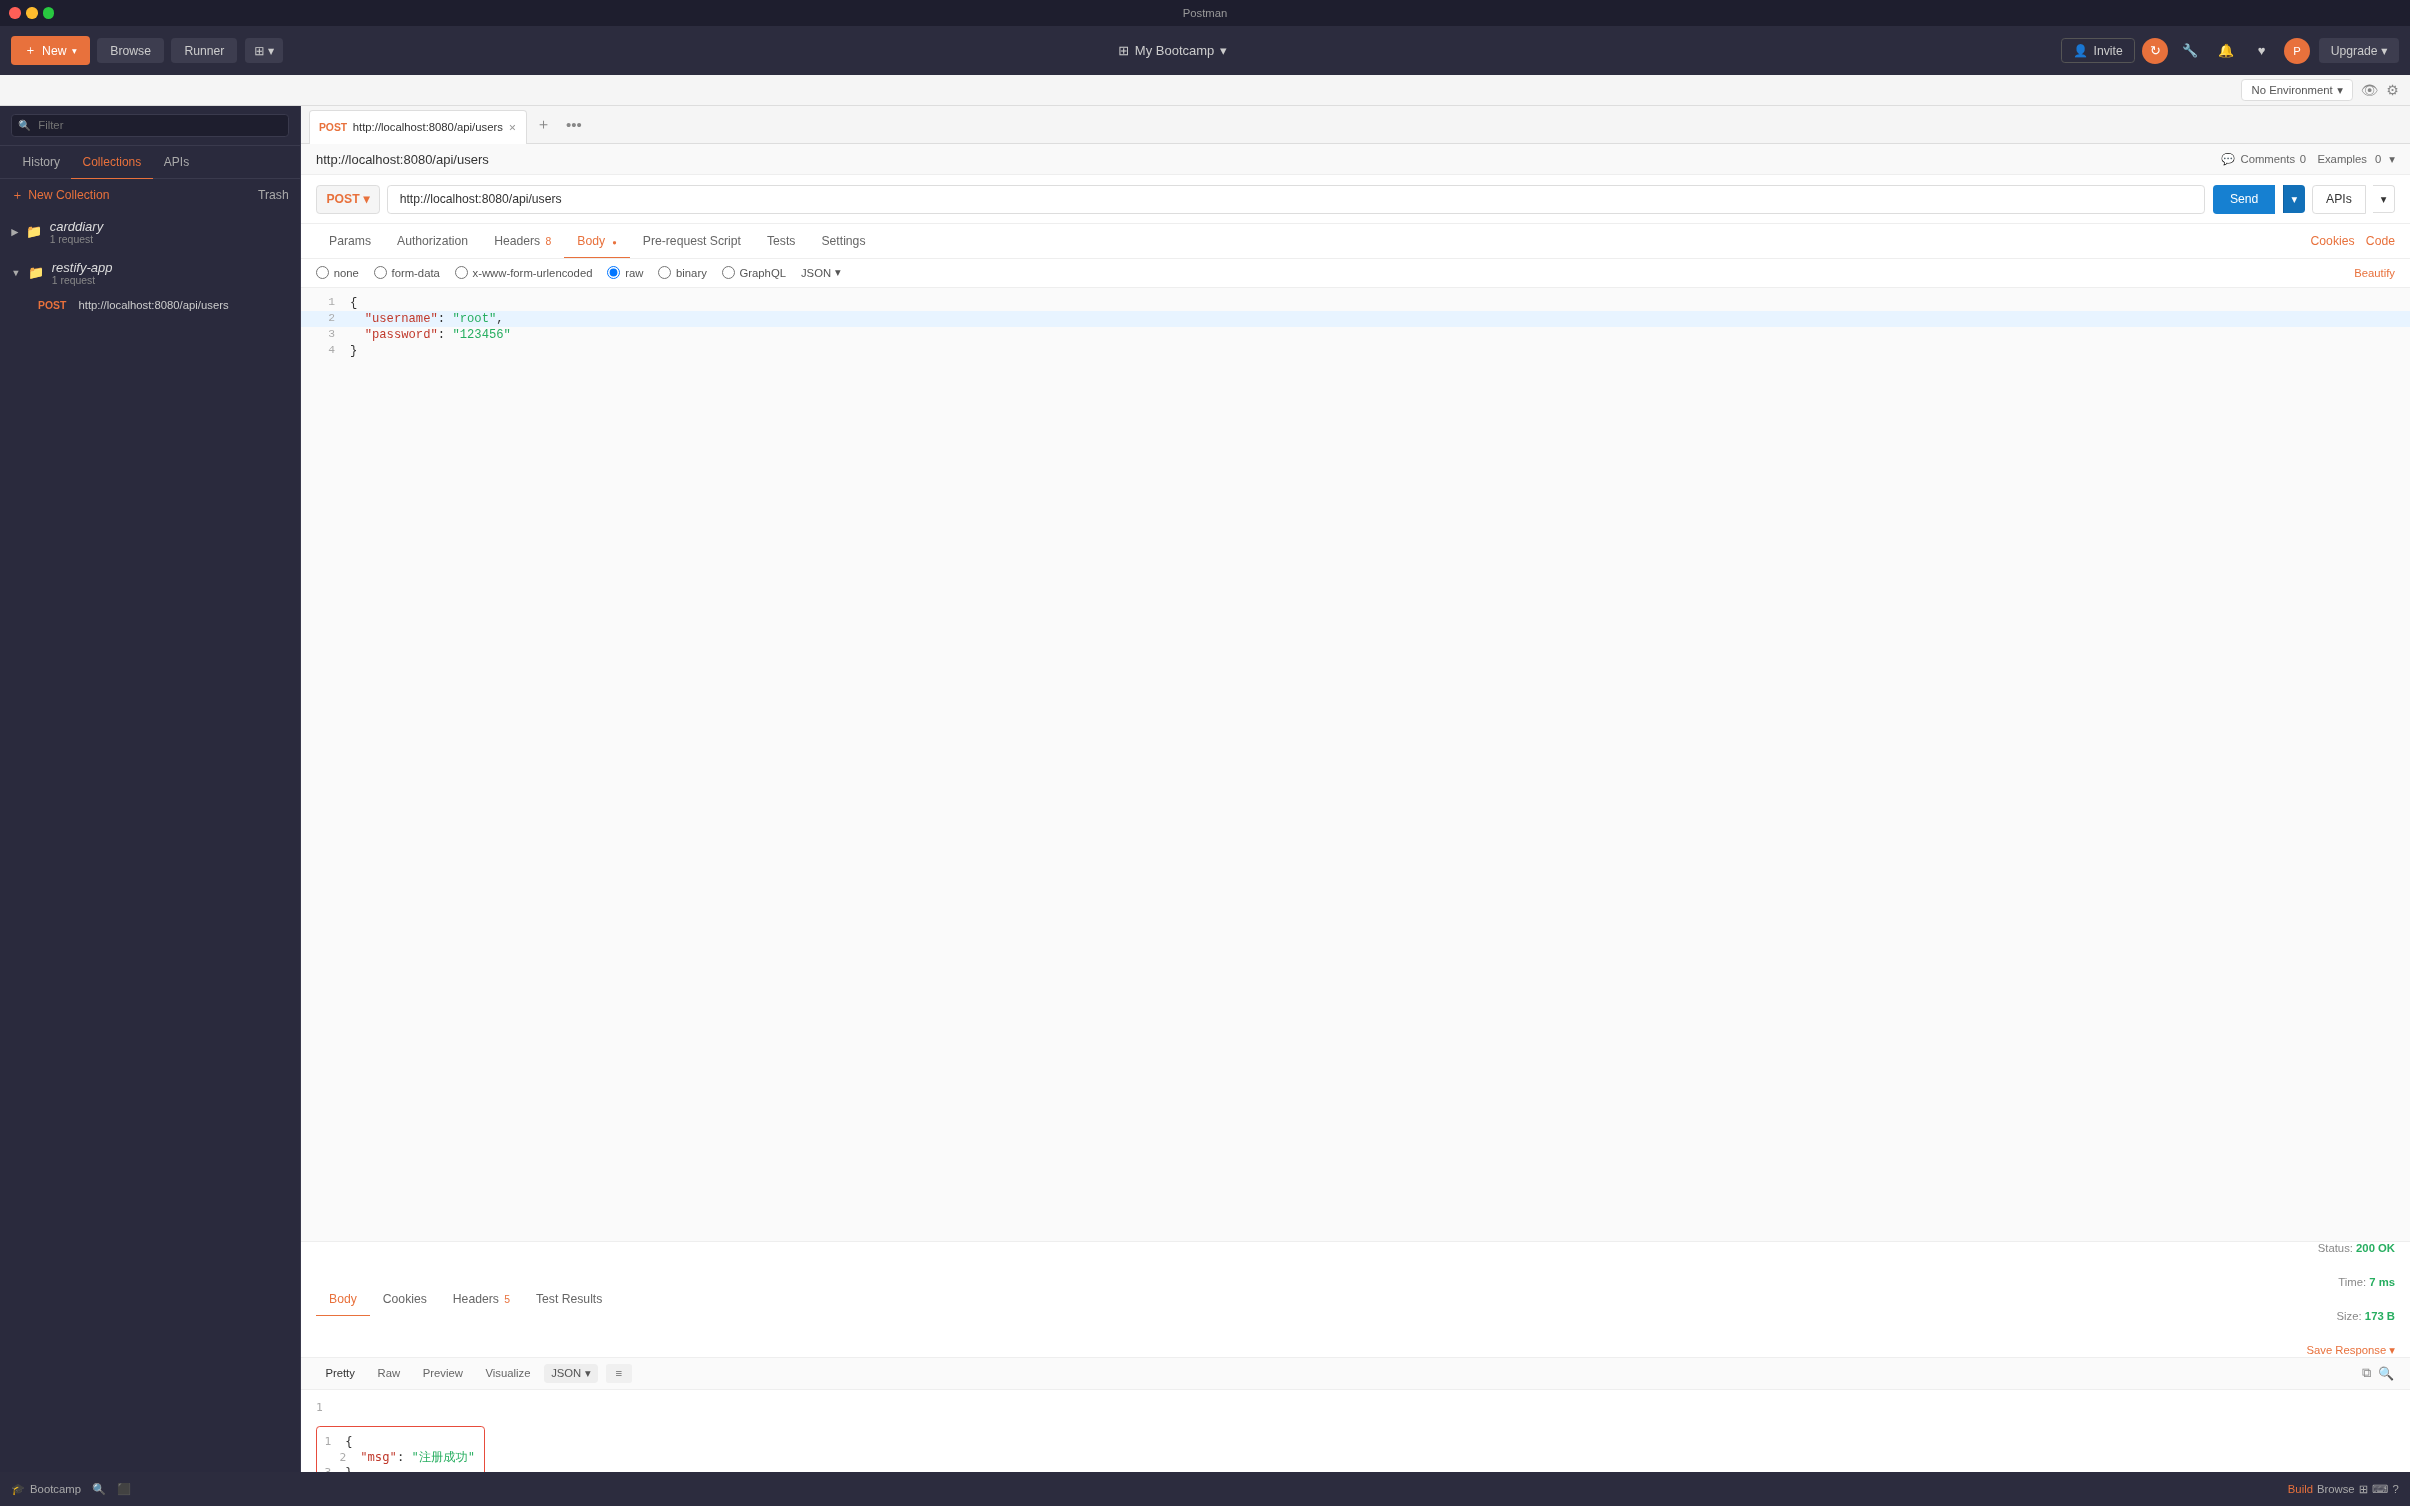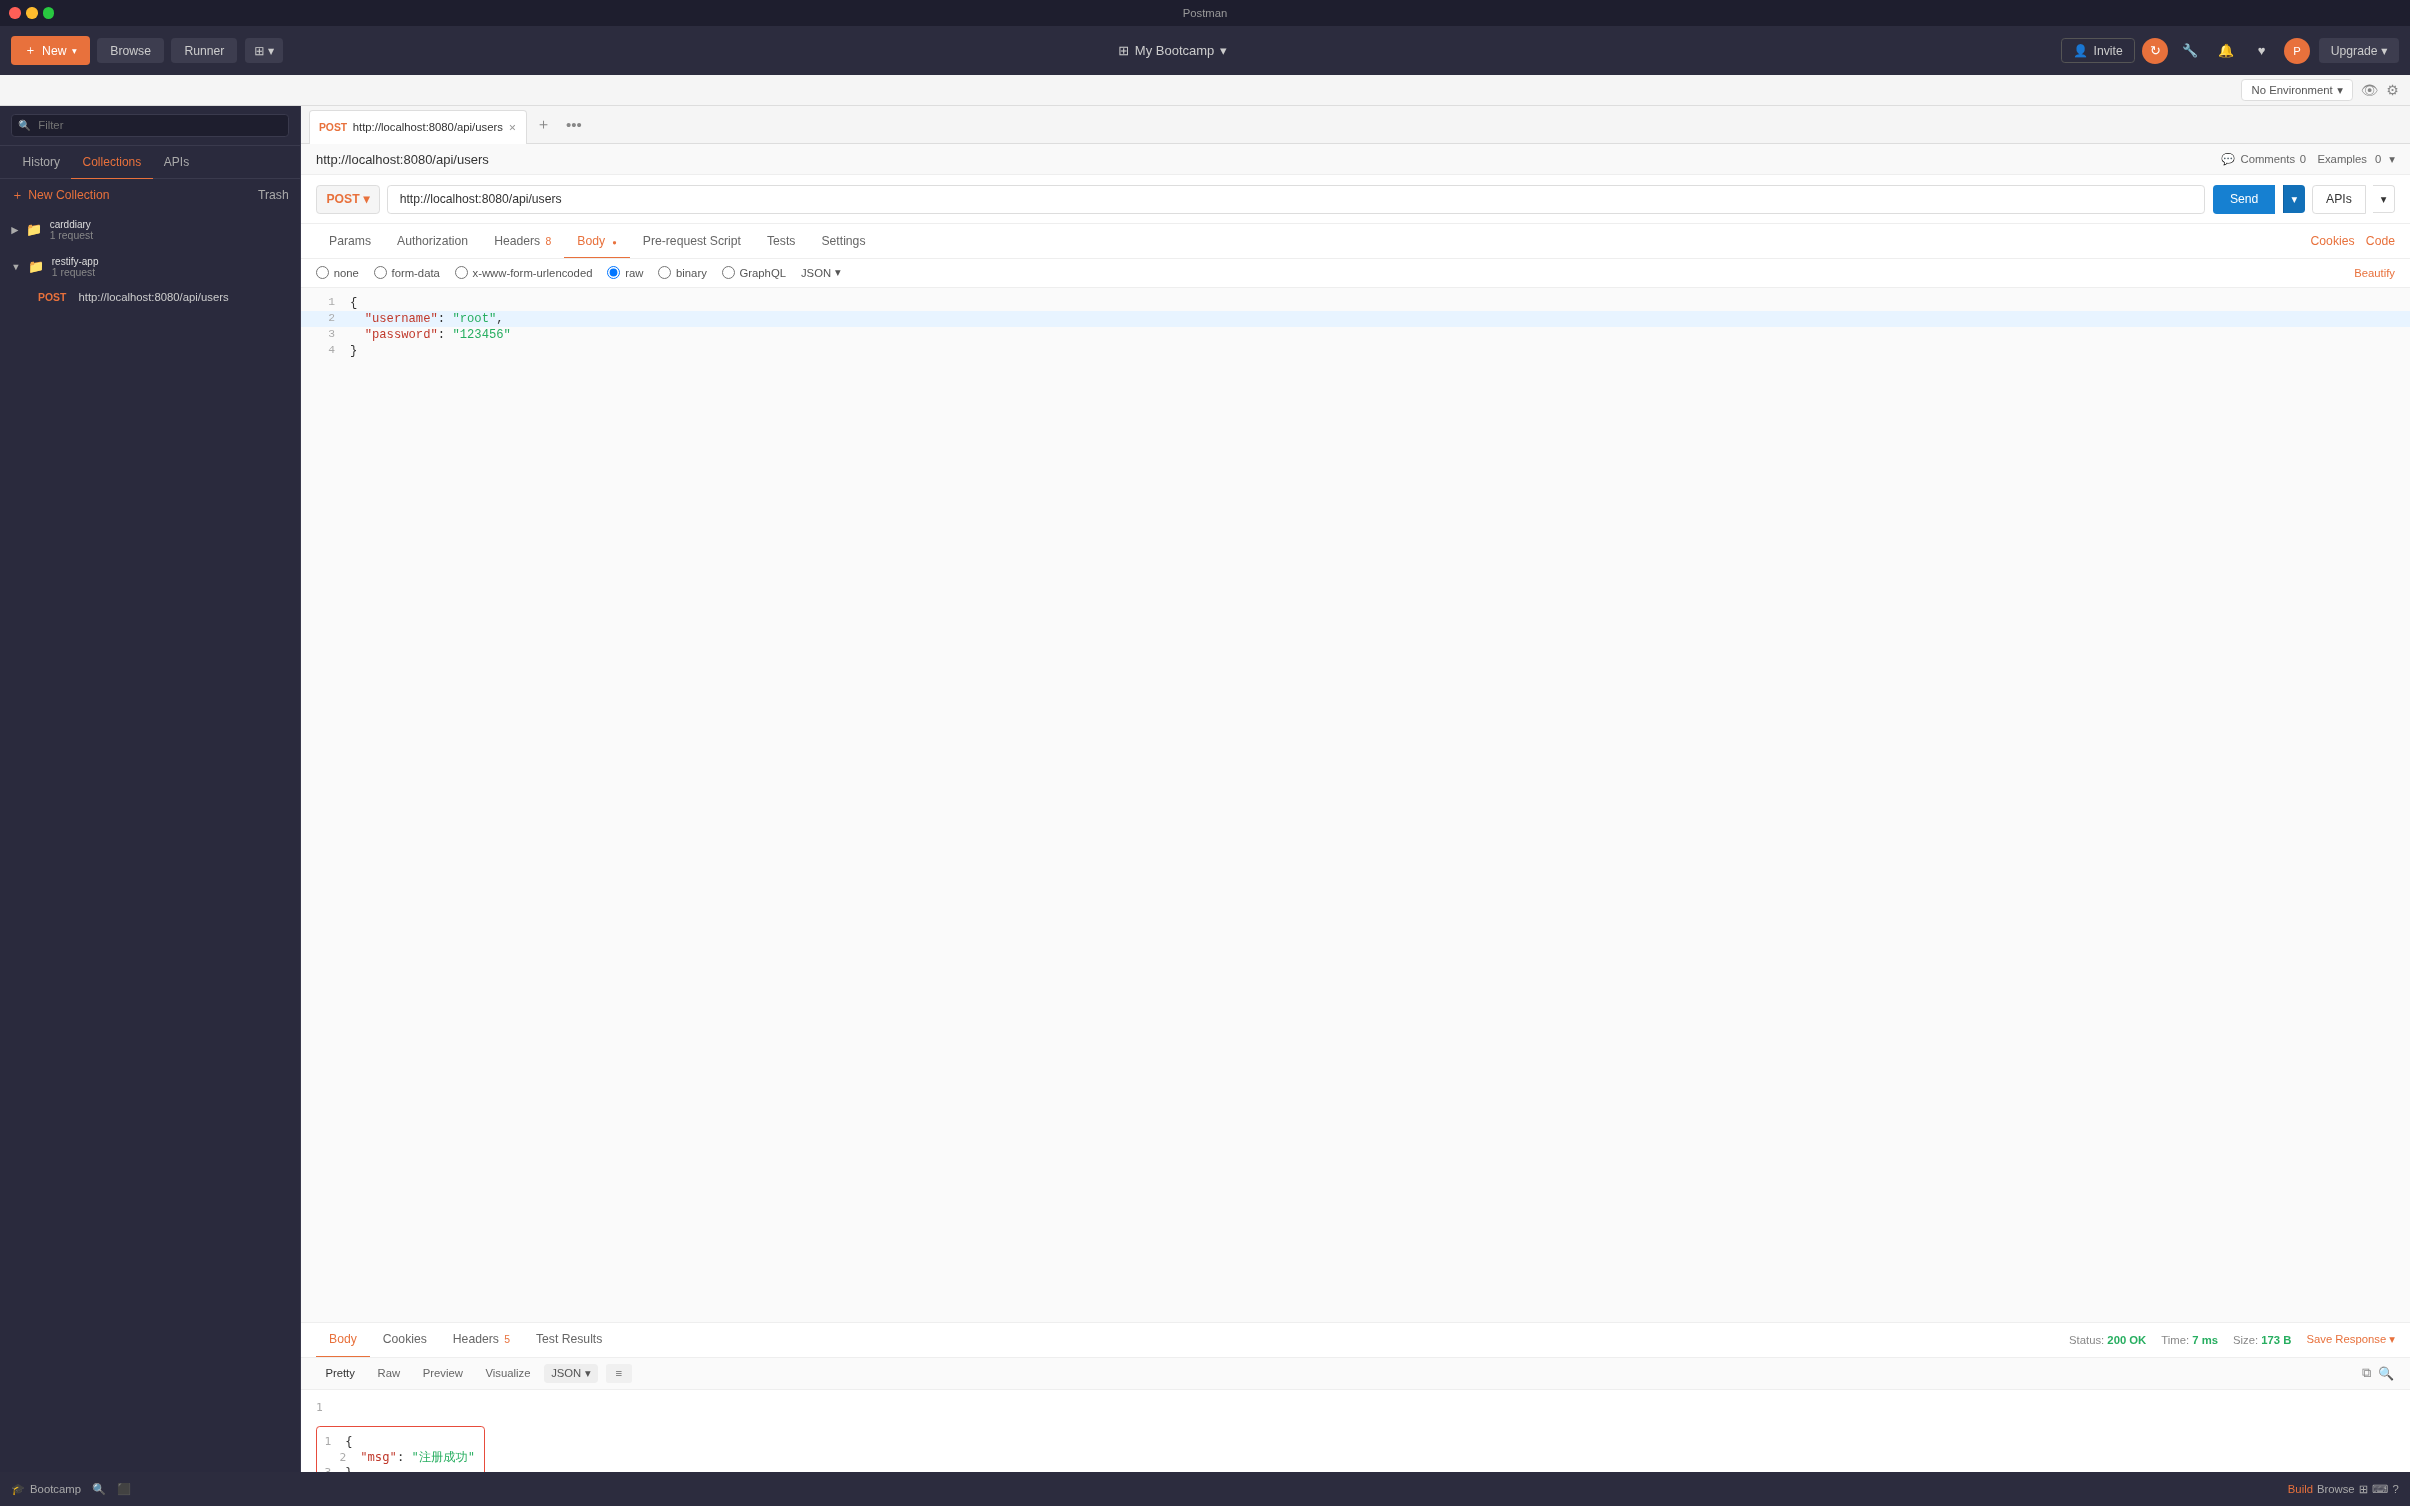--- a/index.html
+++ b/index.html
@@ -220,21 +220,21 @@
     .collection-item {
       padding: 7.5px 11.3px;
       cursor: pointer;
       display: flex;
       align-items: center;
       gap: 7.5px;
     }
     .collection-arrow { color: #aaa; font-size: 9.4px; }
     .collection-icon { font-size: 13px; color: #aaa; }
     .collection-info { flex: 1; }
-    .collection-name { color: #ddd; font-size: 10px; }
+    .collection-name { color: #ddd; font-size: 13px; font-style: italic; }
     .collection-count { color: #888; font-size: 10.4px; }
     .request-item {
       padding: 5.6px 11.3px 5.6px 38px;
       cursor: pointer;
       display: flex;
       align-items: center;
       gap: 7.5px;
     }
     .method-badge {
       font-size: 10.4px;
@@ -511,22 +511,23 @@
       border-bottom: 1.9px solid transparent;
     }
     .resp-tab.active {
       color: #e8713c;
       border-bottom-color: #e8713c;
     }
     .resp-status {
       margin-left: auto;
       display: flex;
       align-items: flex-end;
-      gap: 15px;
-      font-size: 11.3px;
+      gap: 22px;
+      font-size: 11.3px;
+      flex-direction: column;
     }
     .status-ok { color: #27ae60; font-weight: 600; }
     .status-label { color: #888; }
     .save-resp-btn {
       color: #e8713c;
       font-size: 11.3px;
       cursor: pointer;
       background: none;
       border: none;
     }

